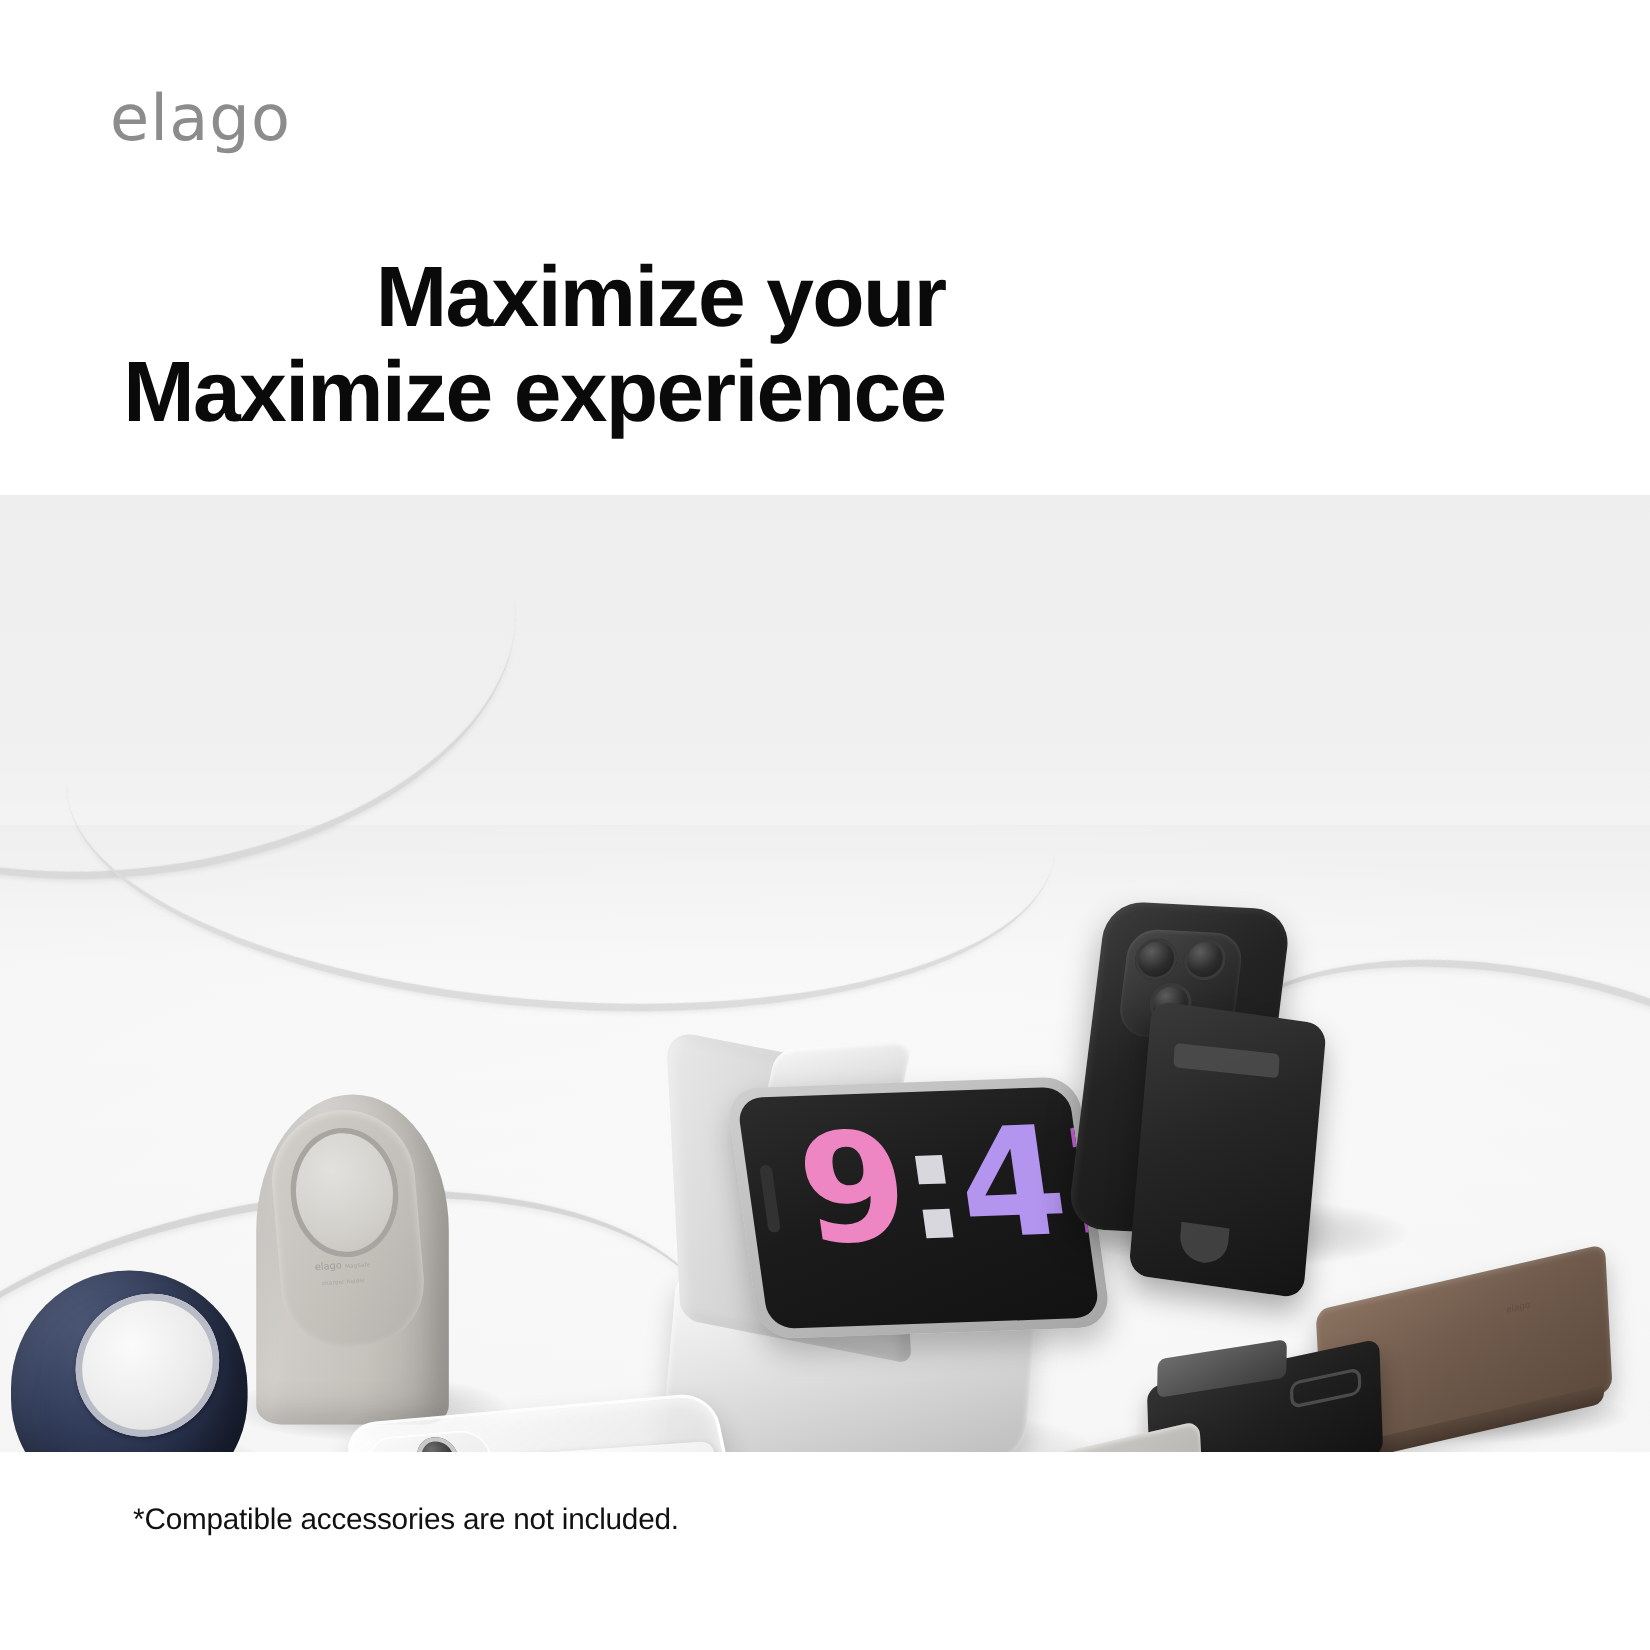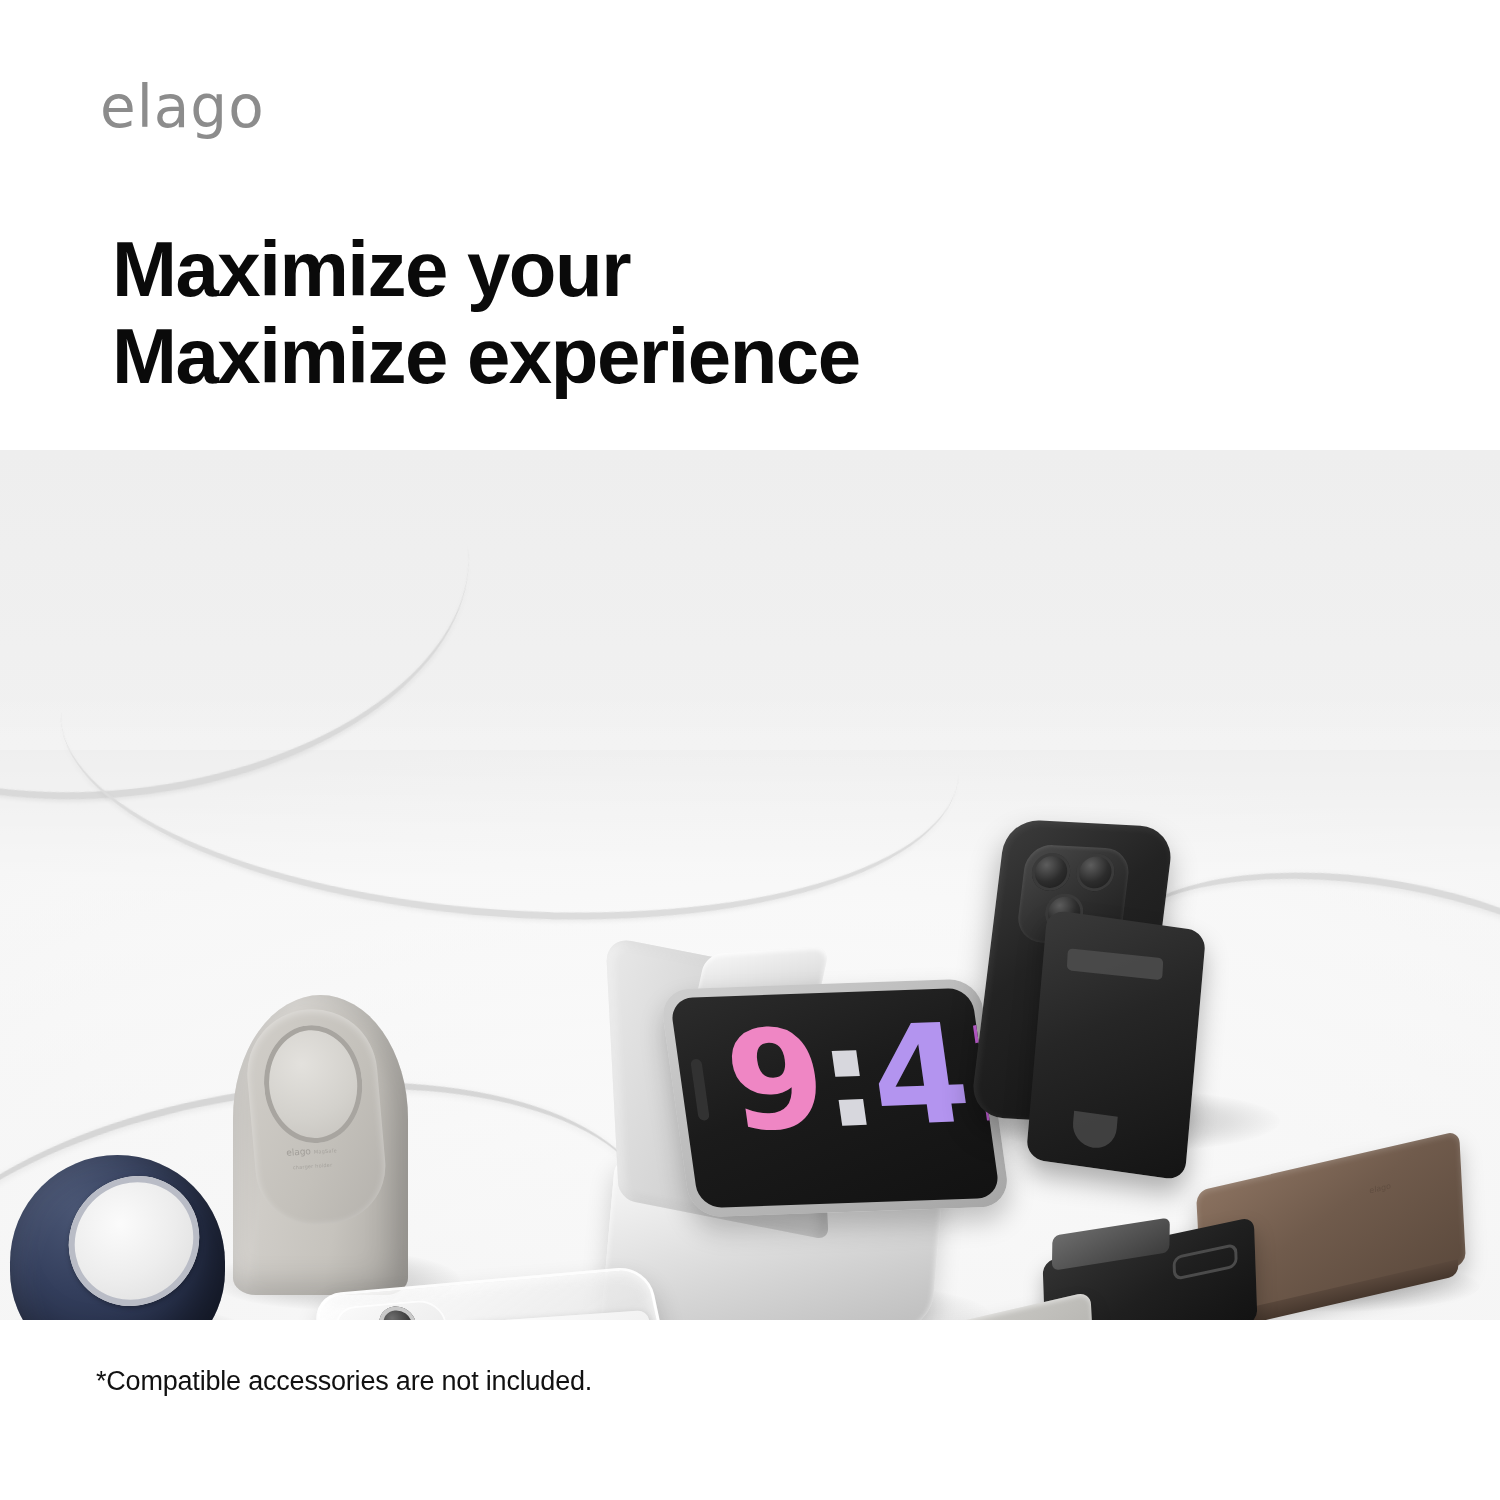--- a/index.html
+++ b/index.html
@@ -19,20 +19,21 @@
     color:#8c8c8c;font-weight:400;
     font-family:"DejaVu Sans", sans-serif;
     line-height:1;
   }
   .headline{
     position:absolute;left:112px;top:226px;
     font-size:78px;line-height:1.12;
     font-weight:bold;color:#0a0a0a;
     letter-spacing:-1.5px;
     font-family:"Liberation Sans", sans-serif;
+    text-align:right;
   }
   .headline .l2{display:block;}
 
   
   .photo{
     position:absolute;left:0;top:450px;width:1500px;height:870px;
     background:
       radial-gradient(ellipse 1100px 520px at 50% 92%, #fbfbfb 0%, #f2f2f2 55%, #ececec 100%),
       linear-gradient(180deg,#efeff0 0%, #f4f4f4 40%, #f0f0f0 100%);
     overflow:hidden;
@@ -284,21 +285,21 @@
   .white-card{
     position:absolute;left:136px;top:40px;width:186px;height:108px;
     transform:rotate(1deg);
     border-radius:10px;
     background:linear-gradient(150deg,#ffffff 0%, #f1f1f1 55%, #e2e2e2 100%);
     box-shadow: 0 3px 8px rgba(0,0,0,.18);
   }
 
   
   .footnote{
-    position:absolute;left:96px;top:1366px;
+    position:absolute;left:121px;top:1366px;
     font-size:27px;color:#111;letter-spacing:-.2px;
     font-family:"Liberation Sans", sans-serif;
   }
 </style>
 </head>
 <body>
 
 <div class="page">
 
   <div class="brand-logo">elago</div>

